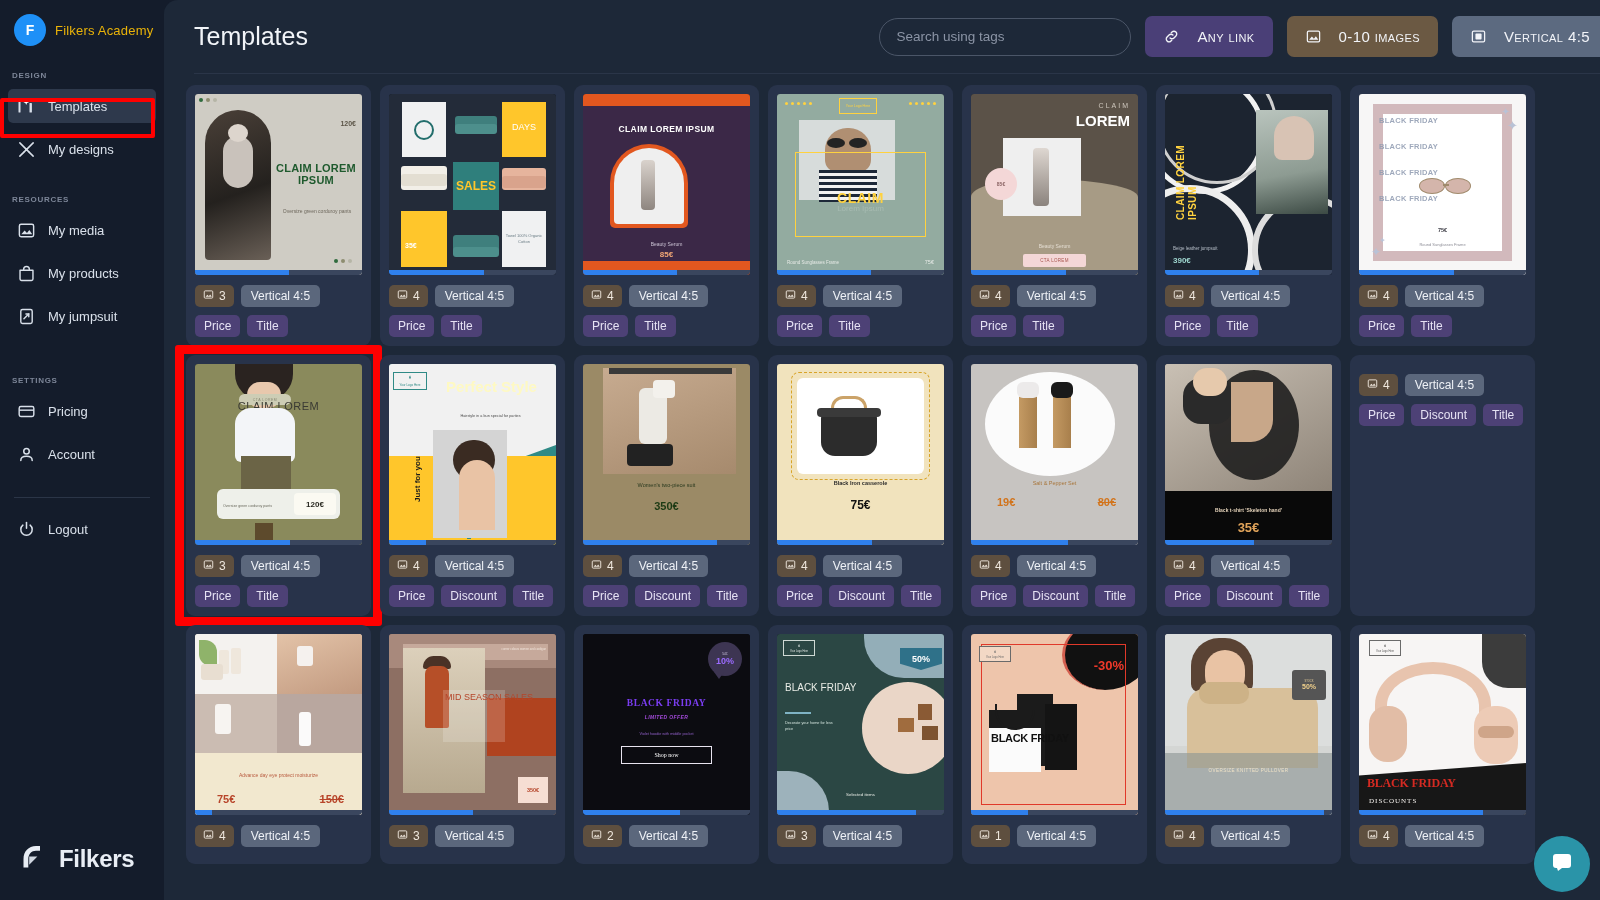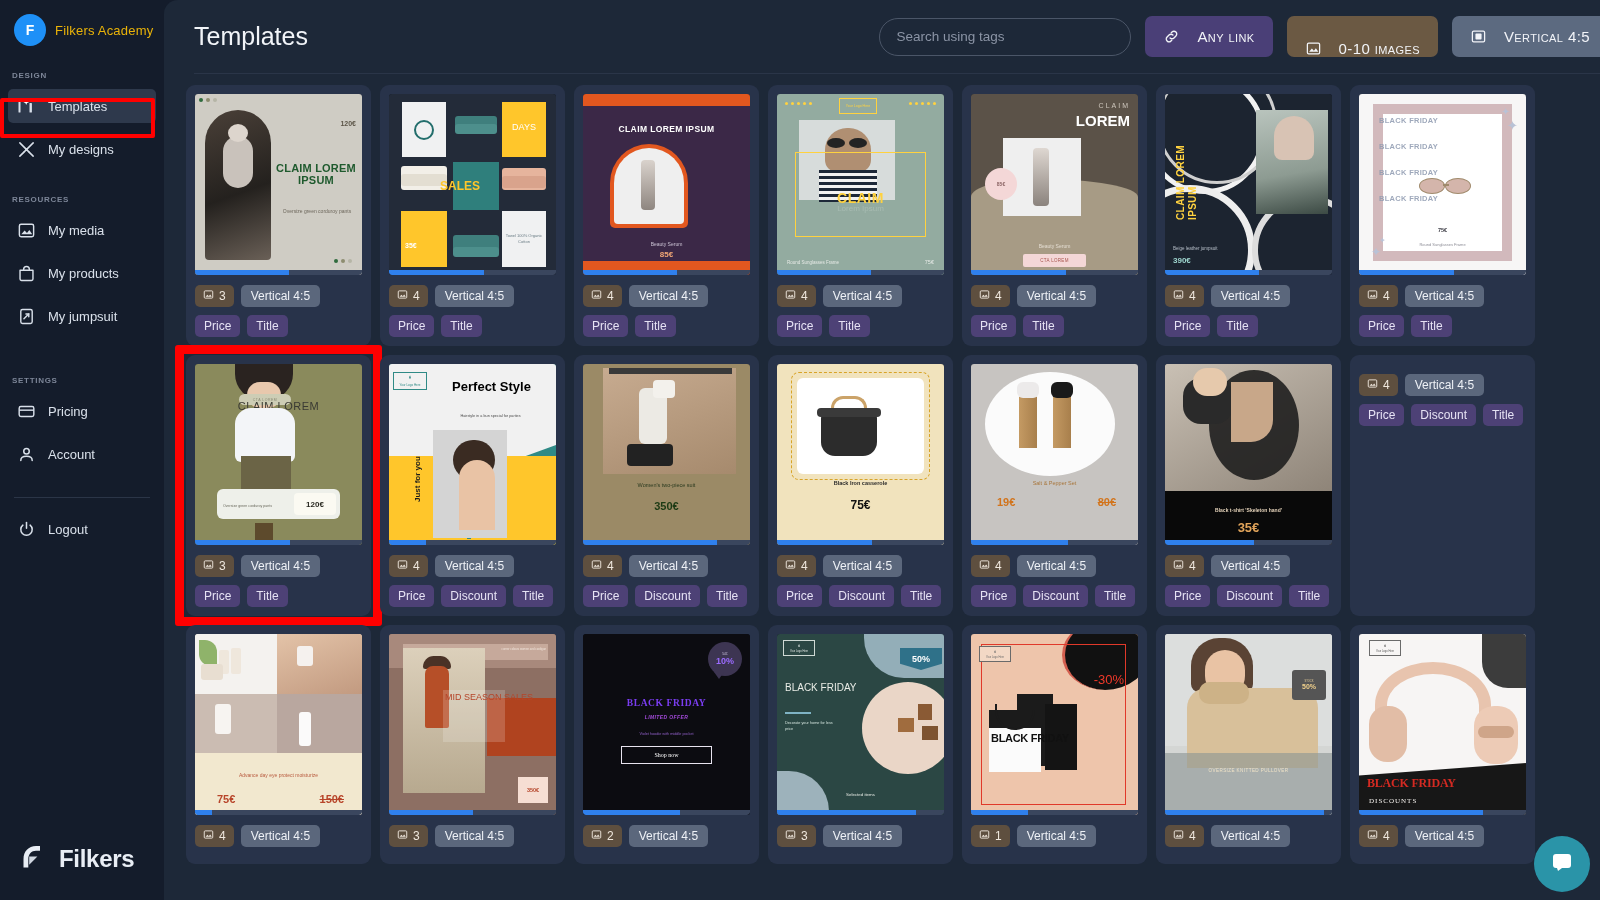--- a/index.html
+++ b/index.html
@@ -86,21 +86,21 @@
   }
   .search-box::placeholder { color: #8b94a5; }
   .chip {
     height: 41px; border-radius: 7px;
     display: flex; align-items: center; gap: 17px;
     padding: 0 18px; color: #f2f4f8;
     font-size: 15px; font-variant: small-caps; letter-spacing: .4px;
     cursor: pointer; white-space: nowrap;
   }
   .chip-link { background: #4a3f77; }
-  .chip-images { background: #6b5943; align-items: flex-end; }
+  .chip-images { background: #6b5943; }
   .chip-ratio { background: #5c6a80; margin-right: -8px; }
   .chip svg { display:block; flex:0 0 auto; }
   .topbar-sep { position:absolute; left:30px; right:0; top:73px; height:1px; background:#2a3548; }
 
   
   .grid {
     padding: 12px 0 0 22px;
     display: grid;
     grid-template-columns: repeat(7, 185px);
     gap: 9px 9px;
@@ -366,21 +366,21 @@
         <div class="t ctr" style="left:13px;top:8px;width:44px;height:55px">
                 <i style="width:20px;height:20px;border:2.5px solid #236e6c;border-radius:50%;display:block"></i>
               </div>
         <div class="t" style="left:66px;top:22px;width:42px;height:14px;border-radius:3px;background:#3f7f7d"></div>
         <div class="t" style="left:66px;top:30px;width:42px;height:10px;border-radius:3px;background:#4d8f8c"></div>
         <div class="t" style="right:10px;top:8px;width:44px;height:55px;background:#ffc62b"></div>
         <div class="t" style="right:12px;top:28px;width:40px;text-align:center;font-size:9px;color:#fff;font-weight:500">DAYS</div>
         <div class="t" style="left:12px;top:72px;width:46px;height:24px;border-radius:3px;background:#f2efe8"></div>
         <div class="t" style="left:12px;top:80px;width:46px;height:12px;border-radius:3px;background:#e3ded2"></div>
         <div class="t" style="left:64px;top:68px;width:46px;height:48px;background:#2f7f7c"></div>
-        <div class="t ctr" style="left:48px;top:68px;width:46px;height:48px;font-size:12px;color:#ffc62b;font-weight:600;line-height:13px;padding:0 5px">SALES</div>
+        <div class="t ctr" style="left:64px;top:68px;width:46px;height:48px;font-size:12px;color:#ffc62b;font-weight:600;line-height:13px;padding:0 5px">SALES</div>
         <div class="t" style="right:10px;top:74px;width:44px;height:22px;border-radius:3px;background:#e6b49d"></div>
         <div class="t" style="right:10px;top:82px;width:44px;height:12px;border-radius:3px;background:#d9a38c"></div>
         <div class="t" style="left:12px;bottom:8px;width:46px;height:56px;background:#ffc62b"></div>
         <div class="t" style="left:16px;bottom:26px;font-size:7px;color:#fff;font-weight:700">35€</div>
         <div class="t" style="left:64px;bottom:24px;width:46px;height:16px;border-radius:3px;background:#3f7f7d"></div>
         <div class="t" style="left:64px;bottom:18px;width:46px;height:10px;border-radius:3px;background:#4d8f8c"></div>
         <div class="t" style="right:10px;bottom:8px;width:44px;height:56px;background:#f0f1f2"></div>
         <div class="t ctr" style="right:10px;bottom:30px;width:44px;font-size:4px;line-height:6px;color:#6a7c85">Towel 100% Organic Cotton</div>
       </div>
       <div class="progress">
@@ -637,21 +637,21 @@
         <div class="card">
     <div class="thumb">
 
       <div class="thumb-inner" style="background:#2f8a86">
         <div class="t" style="left:0;top:0;right:0;height:104px;background:#f1f1f1;clip-path:polygon(0 0,100% 0,100% 78%,62% 100%,48% 84%,0 100%)"></div>
         <div class="t" style="left:0;top:92px;right:0;bottom:0;background:#ffc62b"></div>
         <div class="t ctr" style="left:4px;top:8px;width:34px;height:18px;border:1px solid #2f8a86;background:#f1f1f1;font-size:3px;color:#2f8a86;flex-direction:column">
           <b style="font-size:7px">❛</b>
                 <span>Your Logo Here</span>
               </div>
-        <div class="t ctr" style="left:44px;top:16px;right:6px;font-size:13px;color:#000000;font-weight:800;line-height:14px">Perfect Style</div>
+        <div class="t ctr" style="left:44px;top:16px;right:6px;font-size:15px;color:#fef9c3;font-weight:800;line-height:14px">Perfect Style</div>
         <div class="t ctr" style="left:44px;top:50px;right:8px;font-size:3.8px;color:#4c4c4c">Hairstyle in a bun special for parties</div>
         <div class="t" style="left:24px;top:60px;width:14px;height:78px;writing-mode:vertical-rl;transform:rotate(180deg);font-size:8px;color:#1b1b1b;font-weight:700">Just for you</div>
         <div class="t" style="left:78px;top:66px;width:4px;bottom:6px;background:#2f8a86"></div>
         <div class="t" style="left:44px;top:66px;width:74px;height:108px;background:#d4d4d4"></div>
         <div class="t" style="left:64px;top:76px;width:42px;height:40px;border-radius:20px;background:#3a2b22"></div>
         <div class="t" style="left:70px;top:96px;width:36px;height:70px;border-radius:18px 18px 0 0;background:#e9c3a5"></div>
       </div>
       <div class="progress">
               <i style="width:22%"></i>
             </div>
@@ -983,21 +983,21 @@
         <div class="card">
     <div class="thumb">
 
       <div class="thumb-inner" style="background:#eec5ab">
         <div class="t" style="right:-10px;top:-14px;width:86px;height:70px;border-radius:50%;background:#111;border-left:3px solid #d46050"></div>
         <div class="t" style="left:10px;top:10px;right:12px;bottom:10px;border:1.3px solid #e0392a"></div>
         <div class="t ctr" style="left:8px;top:12px;width:32px;height:16px;border:1px solid #6a6a6a;background:#f3d8c5;font-size:2.6px;color:#6a6a6a;flex-direction:column">
           <b style="font-size:6px">❛</b>
                 <span>Your Logo Here</span>
               </div>
-        <div class="t" style="right:14px;top:38px;font-size:13px;color:#f0392a;font-weight:400">-30%</div>
+        <div class="t" style="right:14px;top:24px;font-size:13px;color:#f0392a;font-weight:700">-30%</div>
         <div class="t" style="left:46px;top:60px;width:36px;height:72px;background:#1b1b1b"></div>
         <div class="t" style="left:74px;top:70px;width:32px;height:66px;background:#141414"></div>
         <div class="t" style="left:18px;top:76px;width:52px;height:62px;background:#1b1b1b"></div>
         <div class="t" style="left:18px;top:94px;width:52px;height:44px;background:#fbfbfb"></div>
         <div class="t" style="left:20px;top:98px;font-size:11px;color:#111;font-weight:800;line-height:12px;letter-spacing:-.3px">BLACK FRIDAY</div>
         <div class="t" style="left:24px;top:70px;width:40px;height:26px;border:2px solid #1b1b1b;border-radius:0 0 22px 22px;border-top:none"></div>
       </div>
       <div class="progress">
               <i style="width:34%"></i>
             </div>

